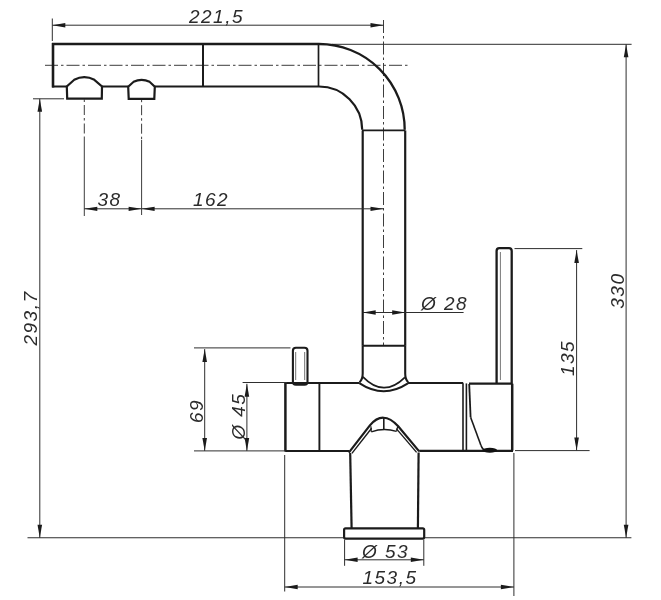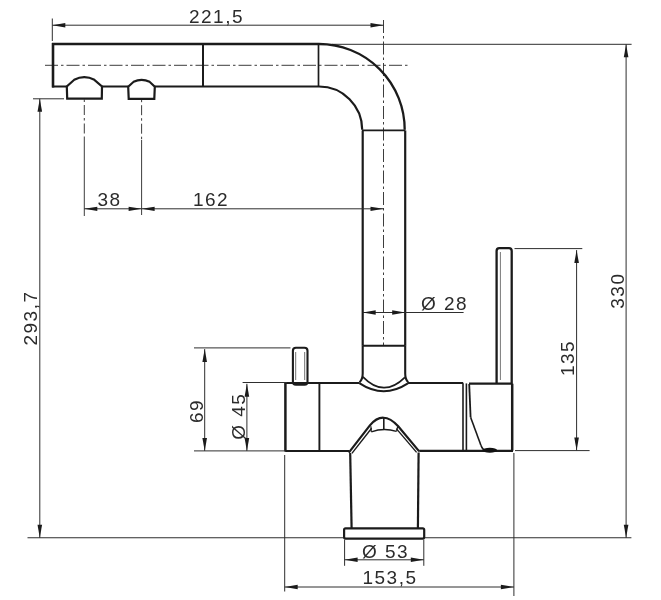--- a/index.html
+++ b/index.html
@@ -1,16 +1,16 @@
 <!DOCTYPE html>
 <html><head>
 <meta charset="utf-8">
 <style>
   html,body{margin:0;padding:0;background:#ffffff;}
-  .page{width:661px;height:600px;position:relative;background:#ffffff;overflow:hidden;}
+  .page{width:661px;height:600px;position:relative;background:#ffffff;overflow:hidden;font-style:italic;}
   svg{display:block;}
   text{font-family:"Liberation Sans",sans-serif;fill:#2b2b2b;}
 </style>
 </head>
 <body>
 <div class="page">
 <svg width="661" height="600" viewBox="0 0 661 600">
 <defs></defs>
 
 <rect x="0" y="0" width="661" height="600" fill="#ffffff"></rect>

